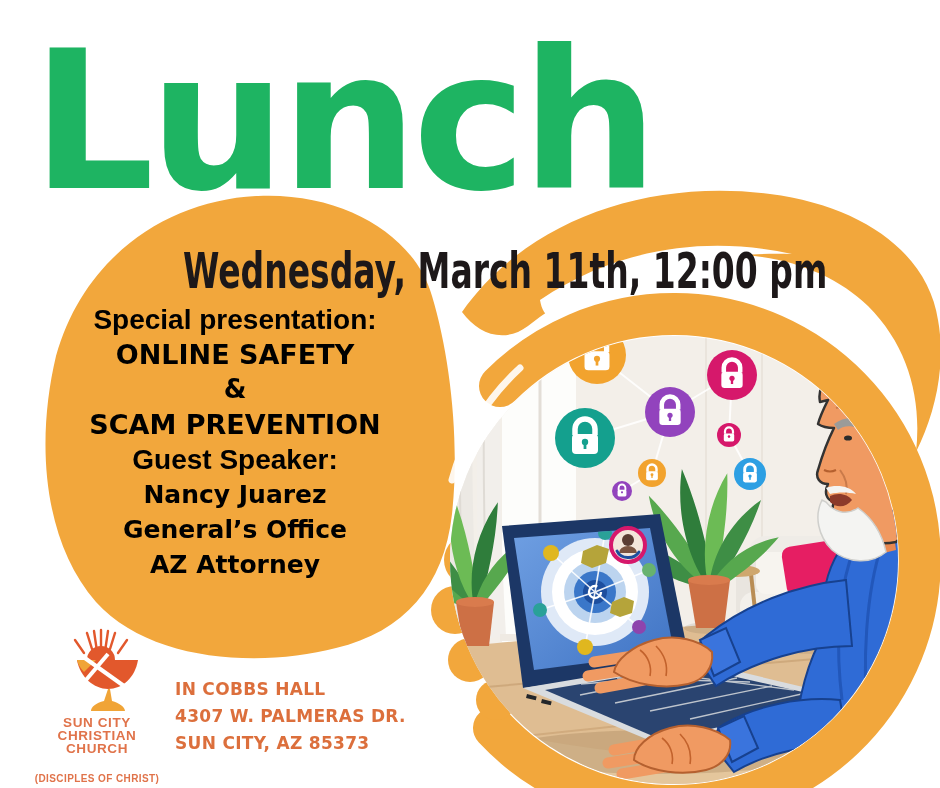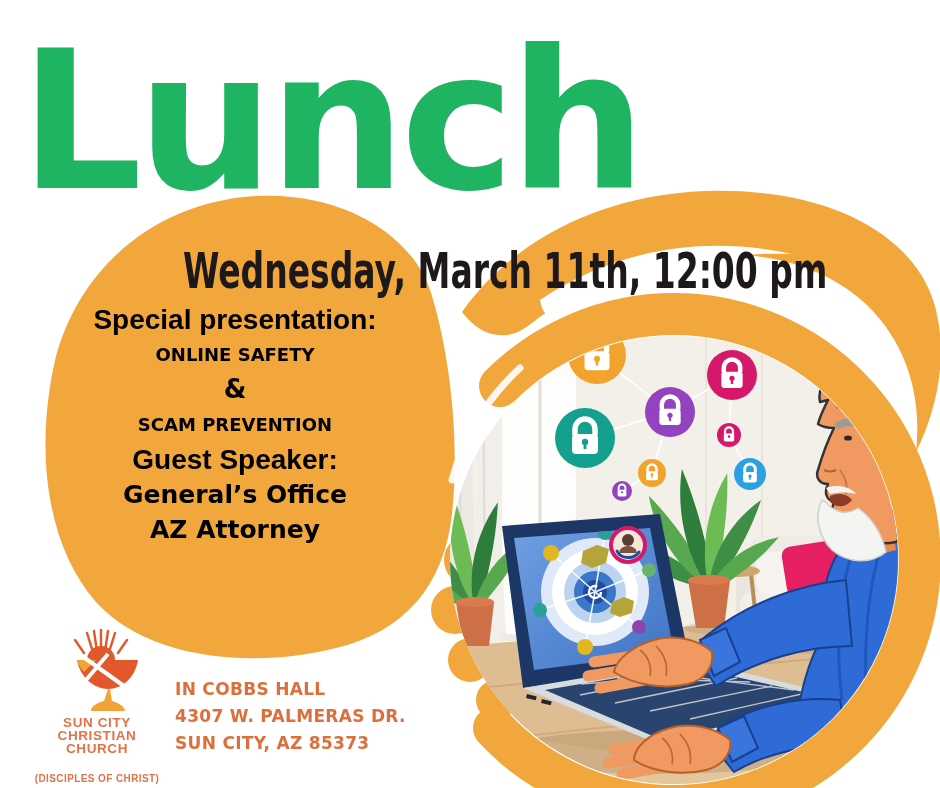--- a/index.html
+++ b/index.html
@@ -1,28 +1,28 @@
 <!DOCTYPE html>
 <html><head>
 <meta charset="utf-8">
 <style>
   html,body{margin:0;padding:0;background:#ffffff;}
   .flyer{position:relative;width:940px;height:788px;background:#fff;overflow:hidden;
          font-family:"Liberation Sans",sans-serif;}
   .art{position:absolute;left:0;top:0;z-index:0;}
   .txt{position:absolute;z-index:2;white-space:nowrap;}
   .headline{font-family:"DejaVu Sans",sans-serif;font-weight:bold;color:#1eb462;line-height:1;}
-  .lunch{left:20px;top:26px;font-size:192px;letter-spacing:-5px;}
+  .lunch{left:32px;top:26px;font-size:192px;letter-spacing:-5px;}
   .learn{left:440px;top:143px;font-size:112px;letter-spacing:-3px;}
   .datetime{left:183px;top:246px;font-family:"DejaVu Sans",sans-serif;font-weight:bold;
             color:#1d1819;font-size:50px;line-height:1;transform:scaleX(0.66);transform-origin:left top;}
   .details{left:42px;top:302px;width:386px;text-align:center;color:#000000;z-index:2;position:absolute;}
   .details div{line-height:35px;}
   .d-intro{font-size:28px;font-weight:bold;}
-  .d-caps{font-family:"DejaVu Sans",sans-serif;font-weight:bold;font-size:18px;}
+  .d-caps{font-family:"DejaVu Sans",sans-serif;font-weight:bold;font-size:27px;}
   .d-amp{font-family:"DejaVu Sans",sans-serif;font-weight:bold;font-size:26px;}
   .d-label{font-size:28px;font-weight:bold;}
   .d-name{font-family:"DejaVu Sans",sans-serif;font-weight:bold;font-size:25px;}
   .address{left:175px;top:676px;width:250px;position:absolute;z-index:2;
            font-family:"DejaVu Sans",sans-serif;font-weight:bold;font-size:17px;line-height:27px;
            color:#dc6f3c;letter-spacing:.3px;}
   .church{left:28px;top:716px;width:138px;text-align:center;position:absolute;z-index:2;
           font-family:Liberation Sans, sans-serif;font-weight:bold;color:#e0734a;}
   .church .nm{font-size:13.5px;line-height:13px;letter-spacing:.6px;}
   .church .tag{font-size:10px;letter-spacing:.4px;margin-top:18px;color:#e0734a;}
@@ -347,20 +347,21 @@
   <div class="txt headline lunch">Lunch</div>
 
   <div class="txt datetime">Wednesday, March 11th, 12:00 pm</div>
 
   <div class="details">
     <div class="d-intro">Special presentation:</div>
     <div class="d-caps">ONLINE SAFETY</div>
     <div class="d-amp">&amp;</div>
     <div class="d-caps">SCAM PREVENTION</div>
     <div class="d-label">Guest Speaker:</div>
+    <div class="d-name">Nancy Juarez</div>
     <div class="d-name">General’s Office</div>
     <div class="d-name">AZ Attorney</div>
   </div>
 
   <div class="address">
     <div>IN COBBS HALL</div>
     <div>4307 W. PALMERAS DR.</div>
     <div>SUN CITY, AZ 85373</div>
   </div>
 

